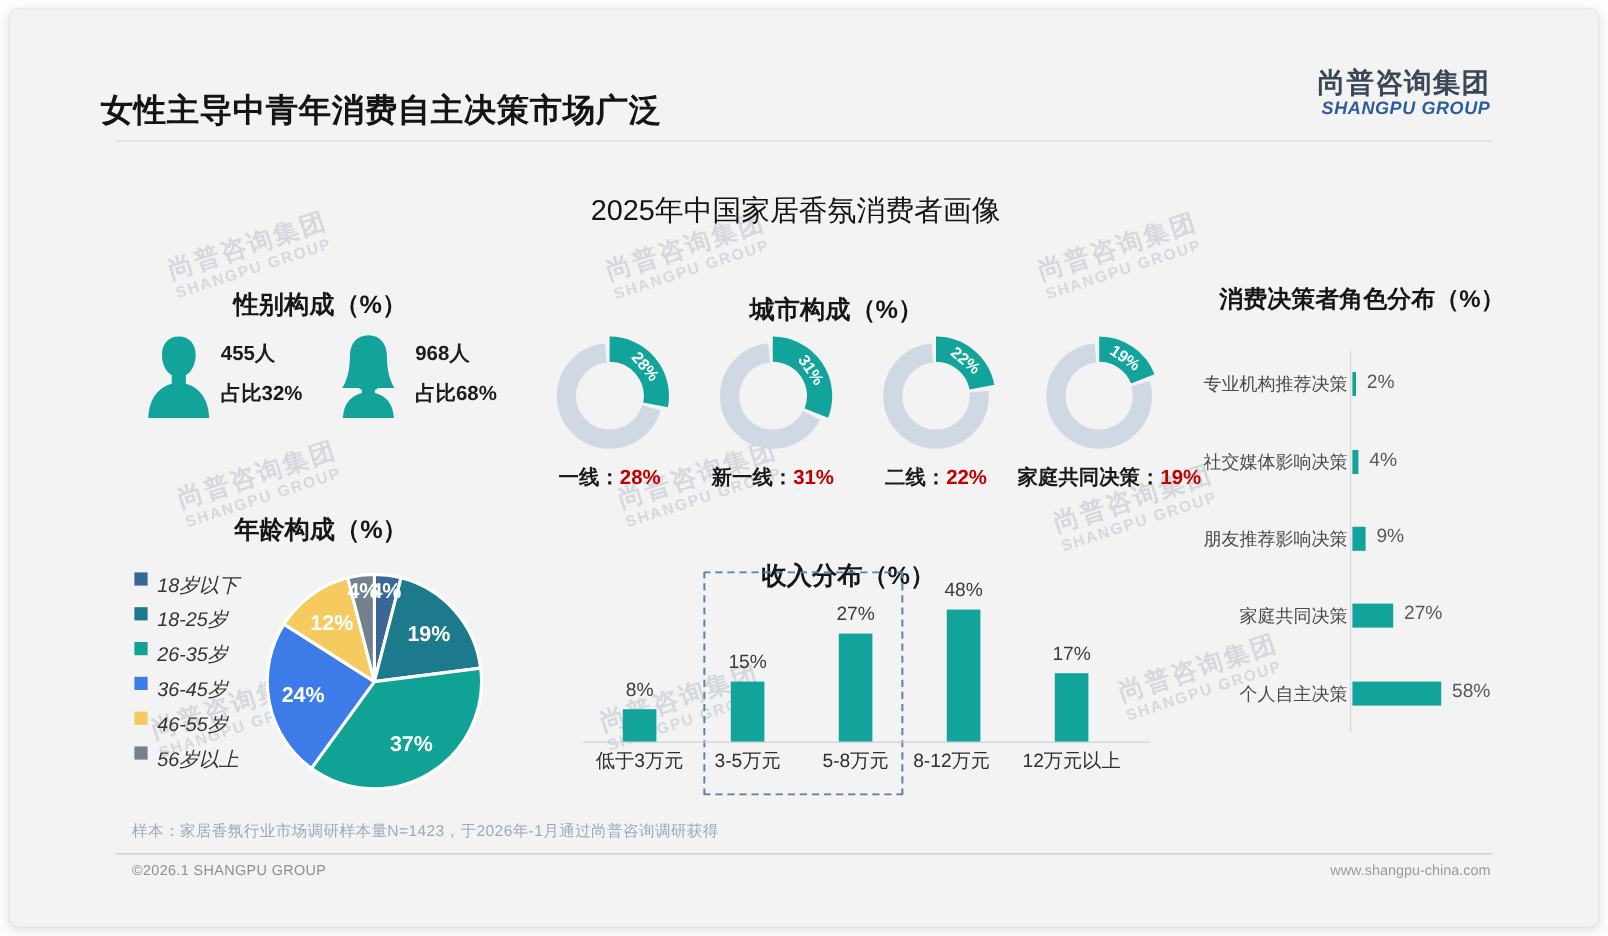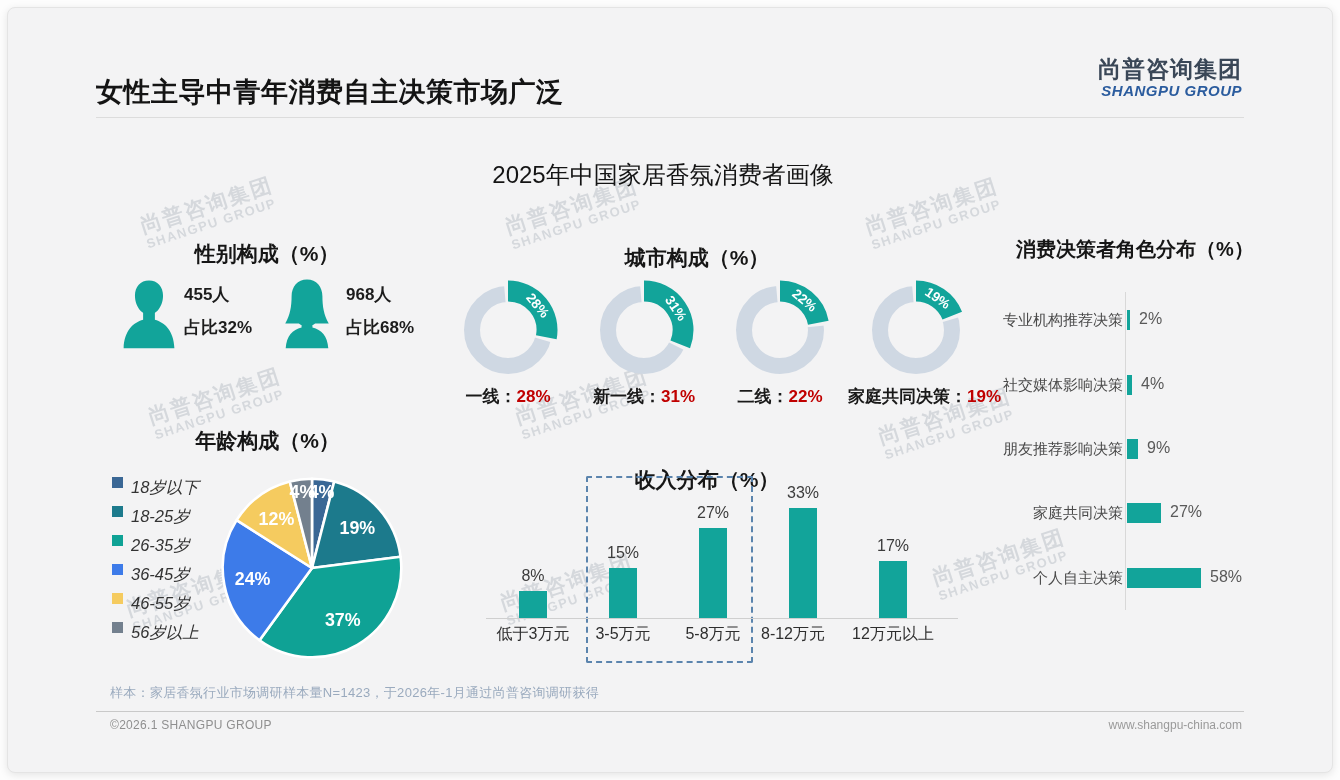--- a/index.html
+++ b/index.html
@@ -2,21 +2,21 @@
 <html><head>
 <meta charset="utf-8">
 <style>
   html,body{margin:0;padding:0;background:#ffffff;}
   *{box-sizing:border-box;font-family:"Liberation Sans","DejaVu Sans",sans-serif;}
   .canvas{position:relative;width:1340px;height:780px;background:#fdfdfd;overflow:hidden;}
   .slide-bg{position:absolute;left:7px;top:7px;right:7px;bottom:7px;background:#f3f3f4;
             border:1px solid #e4e4e4;border-radius:8px;box-shadow:0 2px 8px rgba(0,0,0,.10);}
   .abs{position:absolute;}
   
-  .page-title{left:96px;top:74px;font-size:27px;font-weight:700;color:#141414;letter-spacing:.5px;}
+  .page-title{left:84px;top:74px;font-size:27px;font-weight:700;color:#141414;letter-spacing:.5px;}
   .title-rule{left:96px;top:117px;width:1148px;height:1px;background:#dcdcdc;}
   .logo{right:98px;top:57px;text-align:right;line-height:1.12;}
   .logo-cn{display:block;font-size:23px;font-weight:700;color:#3a4757;letter-spacing:1px;}
   .logo-en{display:block;font-size:15px;font-weight:700;font-style:italic;color:#2b5c9e;letter-spacing:.5px;}
   .main-title{left:413px;top:159px;width:500px;text-align:center;font-size:24px;font-weight:400;color:#141414;}
   
   .wm{position:absolute;transform:rotate(-18deg);display:flex;flex-direction:column;
       color:#99a3ae;opacity:.33;line-height:1.15;pointer-events:none;z-index:1;}
   .wm-cn{font-size:21px;font-weight:700;letter-spacing:2px;}
   .wm-en{font-size:13px;font-weight:700;letter-spacing:1.5px;}
@@ -232,21 +232,21 @@
   <div class="inc-bar" style="left: 49px; top: 121px; height: 27px; background: rgb(18, 164, 154);"></div>
       <div class="inc-val" style="left: 31px; top: 97px;">8%</div>
       <div class="inc-cat" style="left: 15px;">低于3万元</div>
       <div class="inc-bar" style="left: 139px; top: 98px; height: 50px; background: rgb(18, 164, 154);"></div>
       <div class="inc-val" style="left: 121px; top: 74px;">15%</div>
       <div class="inc-cat" style="left: 105px;">3-5万元</div>
       <div class="inc-bar" style="left: 229px; top: 58px; height: 90px; background: rgb(18, 164, 154);"></div>
       <div class="inc-val" style="left: 211px; top: 34px;">27%</div>
       <div class="inc-cat" style="left: 195px;">5-8万元</div>
       <div class="inc-bar" style="left: 319px; top: 38px; height: 110px; background: rgb(18, 164, 154);"></div>
-      <div class="inc-val" style="left: 301px; top: 14px;">33%</div>
+      <div class="inc-val" style="left: 301px; top: 14px;">48%</div>
       <div class="inc-cat" style="left: 275px;">8-12万元</div>
       <div class="inc-bar" style="left: 409px; top: 91px; height: 57px; background: rgb(18, 164, 154);"></div>
       <div class="inc-val" style="left: 391px; top: 67px;">17%</div>
       <div class="inc-cat" style="left: 375px;">12万元以上</div>
     </div>
 
   <div class="abs footnote sec">样本：家居香氛行业市场调研样本量N=1423，于2026年-1月通过尚普咨询调研获得</div>
   <div class="abs foot-rule"></div>
   <div class="abs foot-left">©2026.1 SHANGPU GROUP</div>
   <div class="abs foot-right">www.shangpu-china.com</div>

